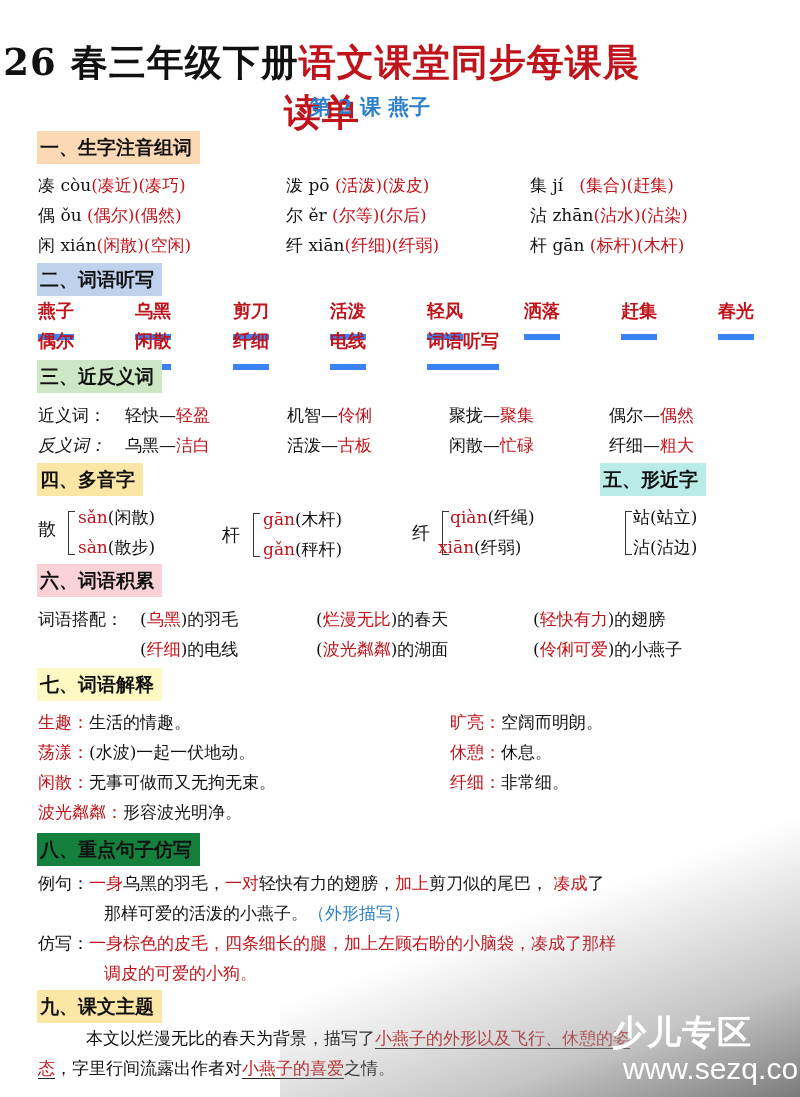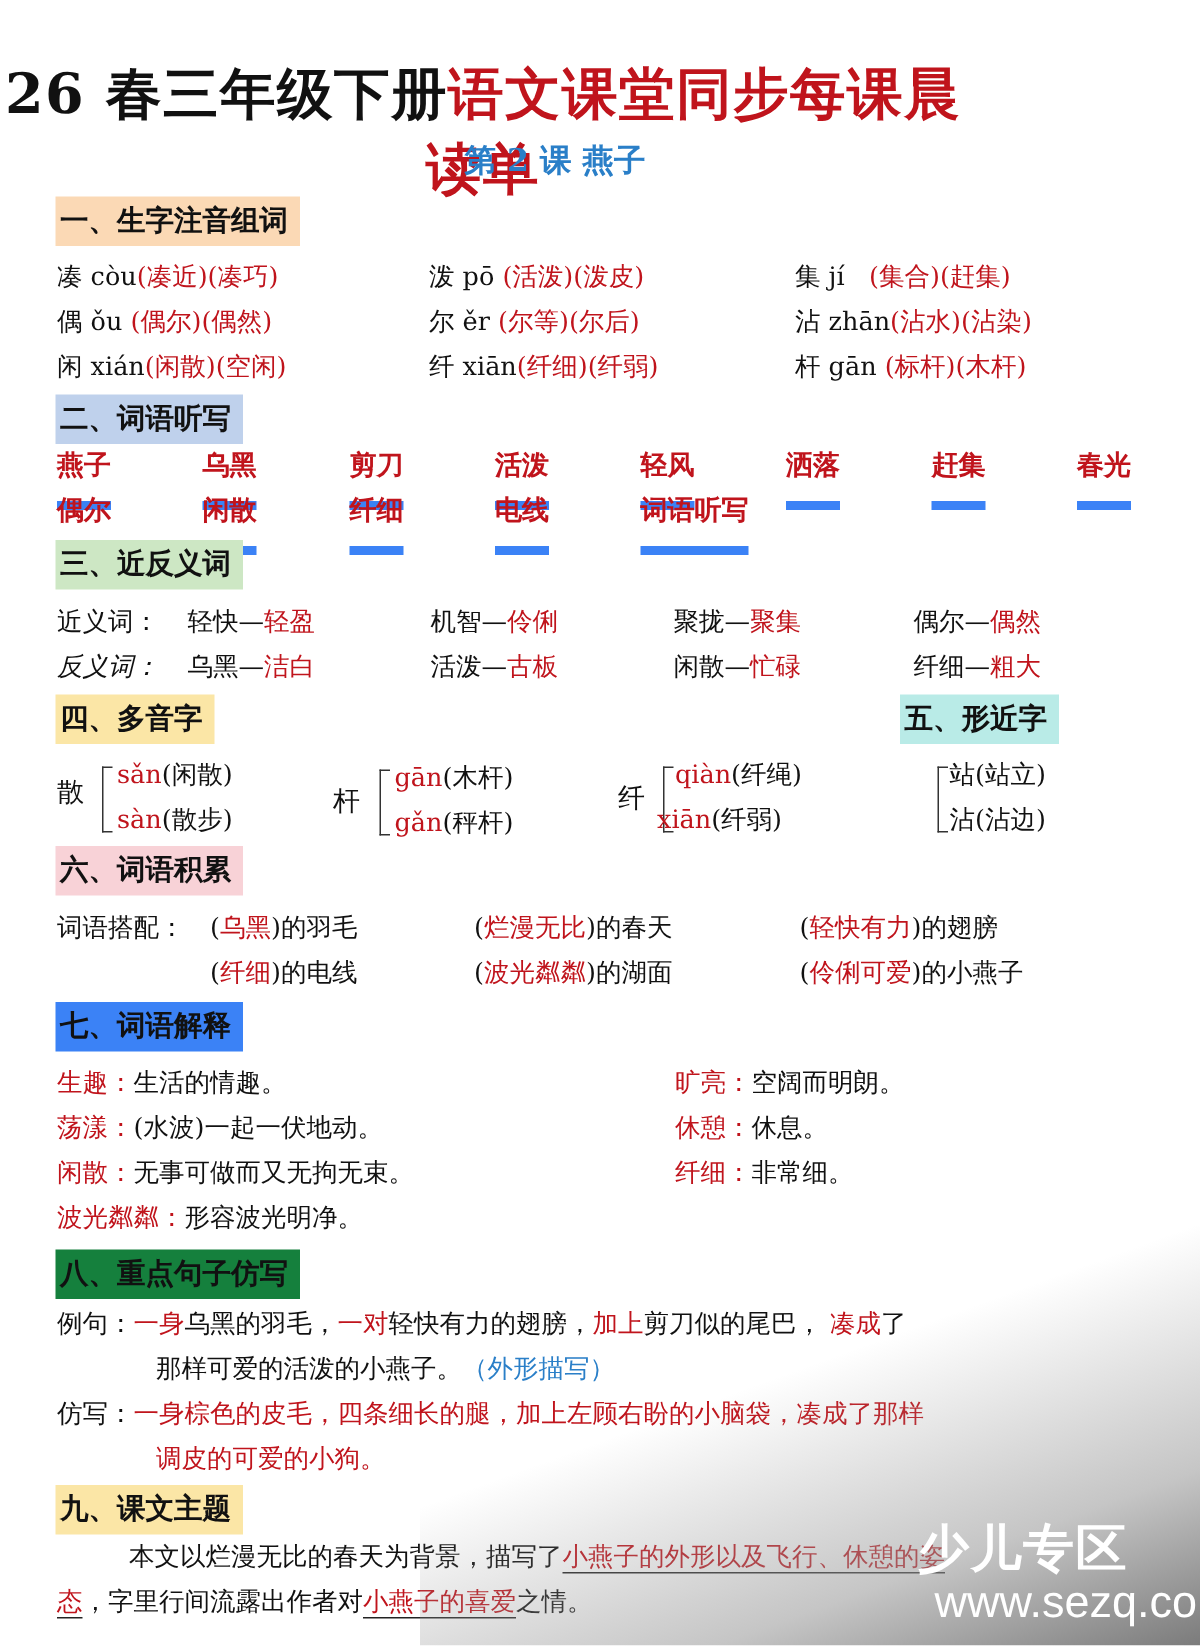--- a/index.html
+++ b/index.html
@@ -106,21 +106,21 @@
 <div>
   <div class="abs line" style="left:38px;top:608px;">词语搭配：</div>
   <div class="abs line" style="left:140px;top:608px;">(<span class="red">乌黑</span>)<span>的羽毛</span></div>
   <div class="abs line" style="left:316px;top:608px;">(<span class="red">烂漫无比</span>)<span>的春天</span></div>
   <div class="abs line" style="left:533px;top:608px;">(<span class="red">轻快有力</span>)<span>的翅膀</span></div>
   <div class="abs line" style="left:140px;top:638px;">(<span class="red">纤细</span>)<span>的电线</span></div>
   <div class="abs line" style="left:316px;top:638px;">(<span class="red">波光粼粼</span>)<span>的湖面</span></div>
   <div class="abs line" style="left:533px;top:638px;">(<span class="red">伶俐可爱</span>)<span>的小燕子</span></div>
 </div>
 
-<div class="sec" style="top:668px;background:#3b82f6;">七、词语解释</div>
+<div class="sec" style="top:668px;background:#fef9c3;">七、词语解释</div>
 <div>
   <div class="abs line" style="left:38px;top:711px;"><span class="red">生趣：</span><span>生活的情趣。</span></div>
   <div class="abs line" style="left:450px;top:711px;"><span class="red">旷亮：</span><span>空阔而明朗。</span></div>
   <div class="abs line" style="left:38px;top:741px;"><span class="red">荡漾：</span><span>(水波)一起一伏地动。</span></div>
   <div class="abs line" style="left:450px;top:741px;"><span class="red">休憩：</span><span>休息。</span></div>
   <div class="abs line" style="left:38px;top:771px;"><span class="red">闲散：</span><span>无事可做而又无拘无束。</span></div>
   <div class="abs line" style="left:450px;top:771px;"><span class="red">纤细：</span><span>非常细。</span></div>
   <div class="abs line" style="left:38px;top:801px;"><span class="red">波光粼粼：</span><span>形容波光明净。</span></div>
 </div>
 

